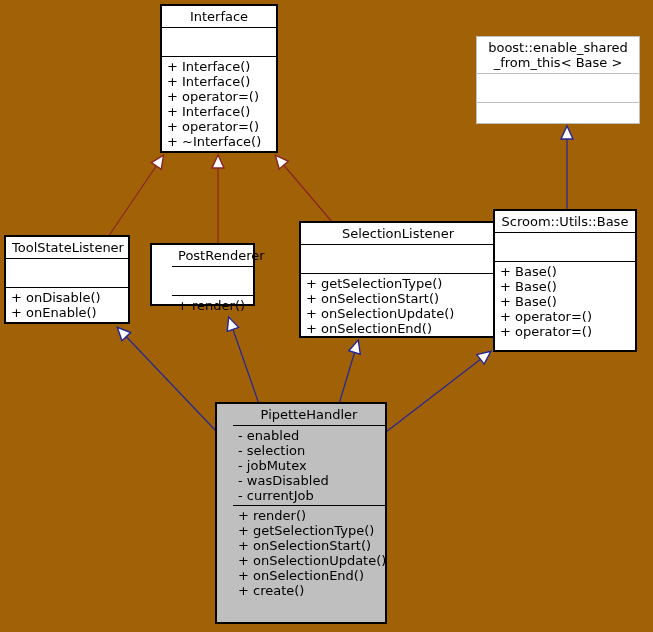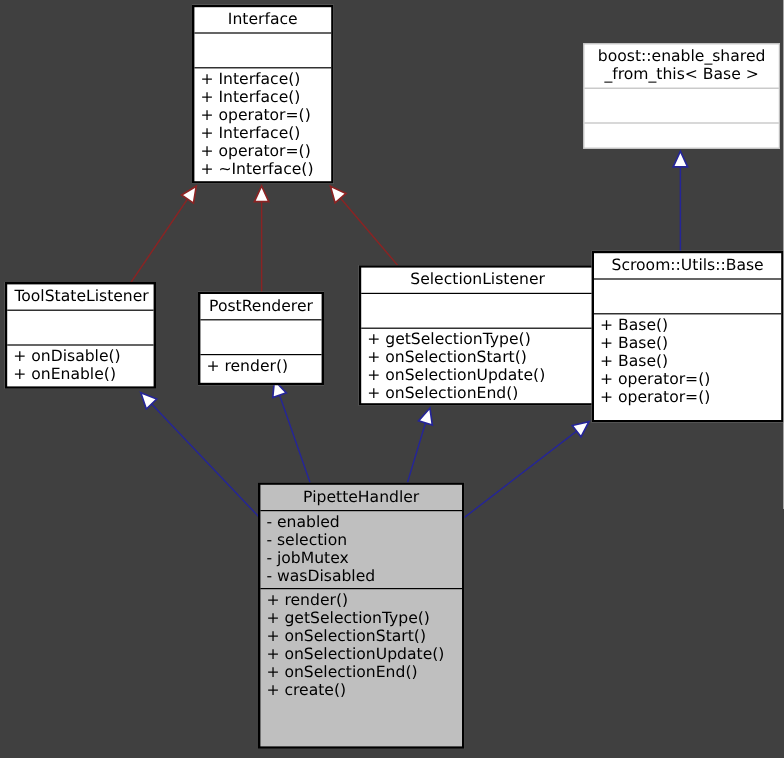--- a/index.html
+++ b/index.html
@@ -1,43 +1,43 @@
 <!DOCTYPE html>
 <html><head>
 <meta charset="utf-8">
 <style>
   html,body{margin:0;padding:0;background:#ffffff;}
   .canvas{
-    position:relative;width:653px;height:632px;background:#404040;
+    position:relative;width:653px;height:632px;background:#a16207;
     font-family:"DejaVu Sans","Liberation Sans",sans-serif;
     font-size:13px;color:#000;overflow:hidden;
   }
   .edges{position:absolute;left:0;top:0;width:653px;height:632px;pointer-events:none;}
   .uml-class{
     position:absolute;display:flex;flex-direction:column;
     background:#ffffff;border:2px solid #000000;box-sizing:border-box;
   }
   .uml-class .title{
     text-align:center;padding:3px 6px;line-height:15px;white-space:pre-line;
   }
   .uml-class .sep{border-top:1px solid #000;height:0;flex:0 0 auto;}
   .uml-class .attrs,.uml-class .methods{padding:2px 5px;line-height:15px;flex:0 0 auto;}
   .uml-class .attrs.empty{min-height:24px;}
   .uml-class .methods{flex:1 1 auto;}
   .uml-class .line{white-space:nowrap;}
   .uml-class.external{border:1px solid #BEBEBE;}
   .uml-class.external .sep{border-top:1px solid #BEBEBE;}
-  .uml-class.current{background:#BFBFBF;}
+  .uml-class.current{background:#BFBFBF;padding-left:16px;}
   
   #cls-interface        {left:160px;top:4px;  width:118px;height:149px;}
-  #cls-boost            {left:486px;top:36px; width:164px;height:88px;}
+  #cls-boost            {left:476px;top:36px; width:164px;height:88px;}
   #cls-toolstate        {left:4px;  top:235px;width:126px;height:89px;}
-  #cls-postrenderer     {left:165px;top:243px;width:105px;height:78px;}
+  #cls-postrenderer     {left:150px;top:243px;width:105px;height:63px;padding-left:20px;}
   #cls-selectionlistener{left:299px;top:221px;width:198px;height:117px;}
-  #cls-scroombase       {left:493px;top:209px;width:160px;height:143px;}
+  #cls-scroombase       {left:493px;top:209px;width:144px;height:143px;}
   #cls-pipette          {left:215px;top:402px;width:172px;height:222px;}
 </style>
 </head>
 <body>
 
 <div class="canvas">
 
   <svg class="edges" width="653" height="632" viewBox="0 0 653 632">
     <defs>
       <marker id="head-red" markerUnits="userSpaceOnUse" markerWidth="18" markerHeight="16" refX="13" refY="7" orient="auto">
@@ -132,20 +132,21 @@
   </div>
 
   <div class="uml-class current" id="cls-pipette">
     <div class="title">PipetteHandler</div>
     <div class="sep"></div>
     <div class="attrs">
       <div class="line">- enabled</div>
       <div class="line">- selection</div>
       <div class="line">- jobMutex</div>
       <div class="line">- wasDisabled</div>
+      <div class="line">- currentJob</div>
     </div>
     <div class="sep"></div>
     <div class="methods">
       <div class="line">+ render()</div>
       <div class="line">+ getSelectionType()</div>
       <div class="line">+ onSelectionStart()</div>
       <div class="line">+ onSelectionUpdate()</div>
       <div class="line">+ onSelectionEnd()</div>
       <div class="line">+ create()</div>
     </div>

